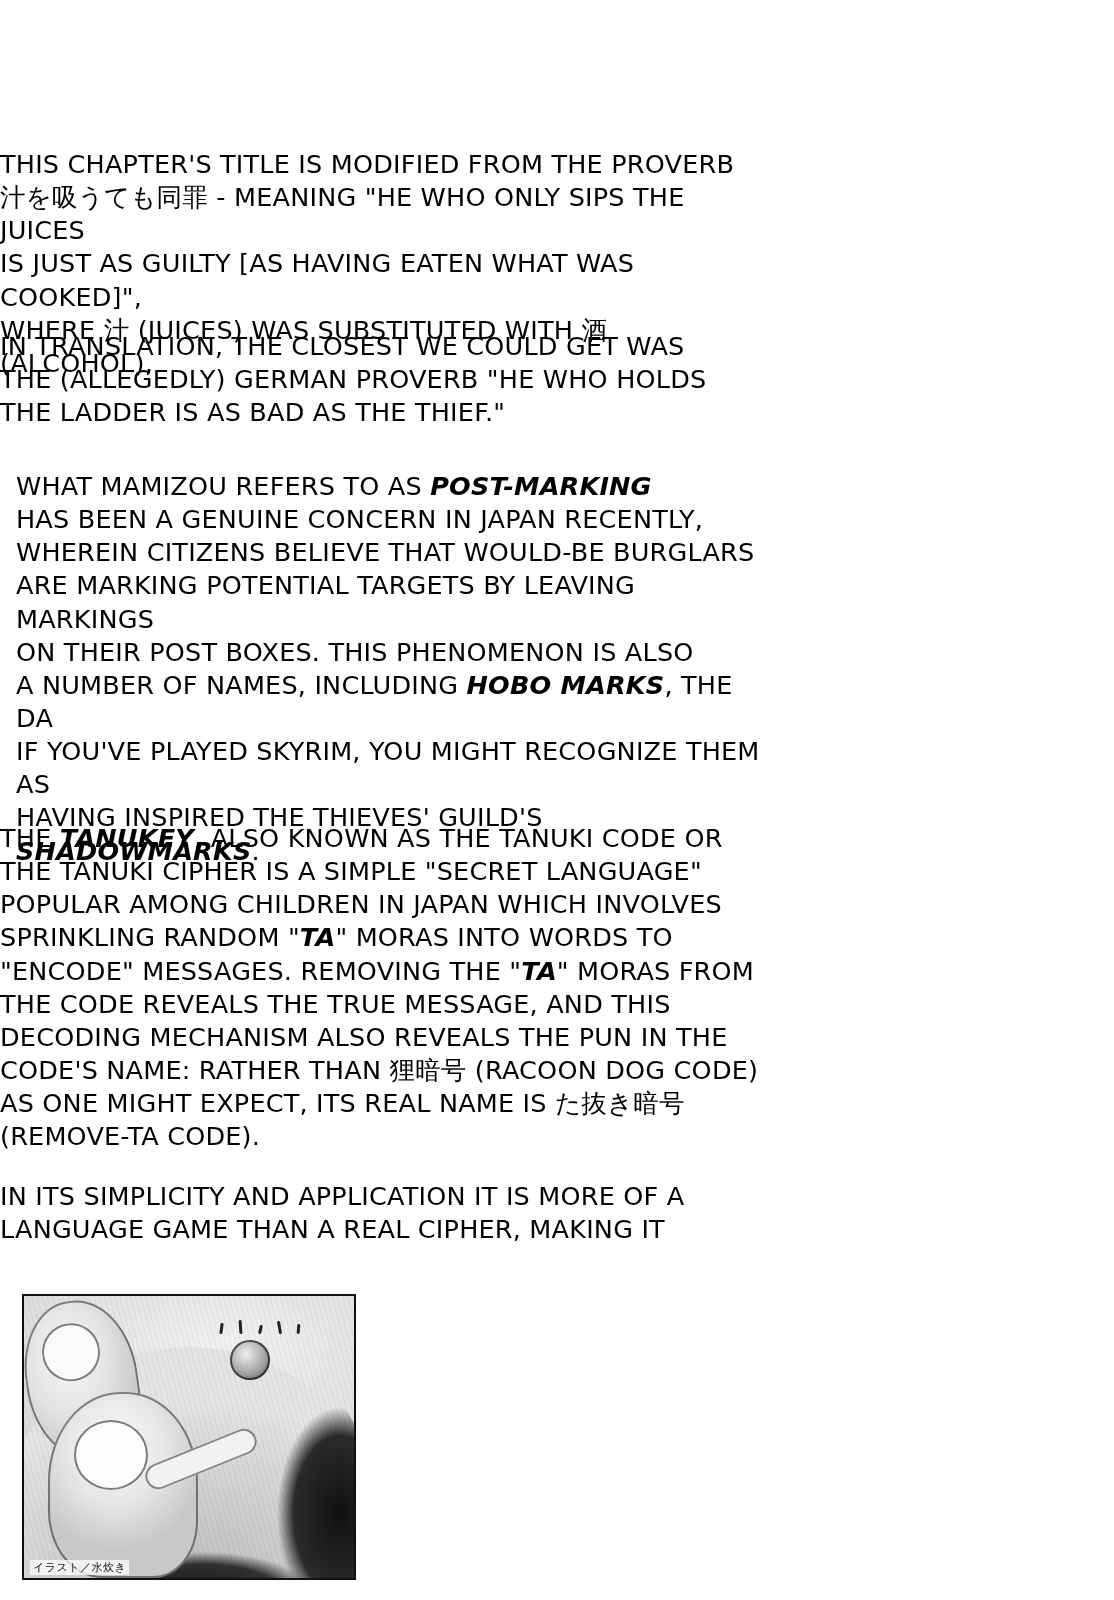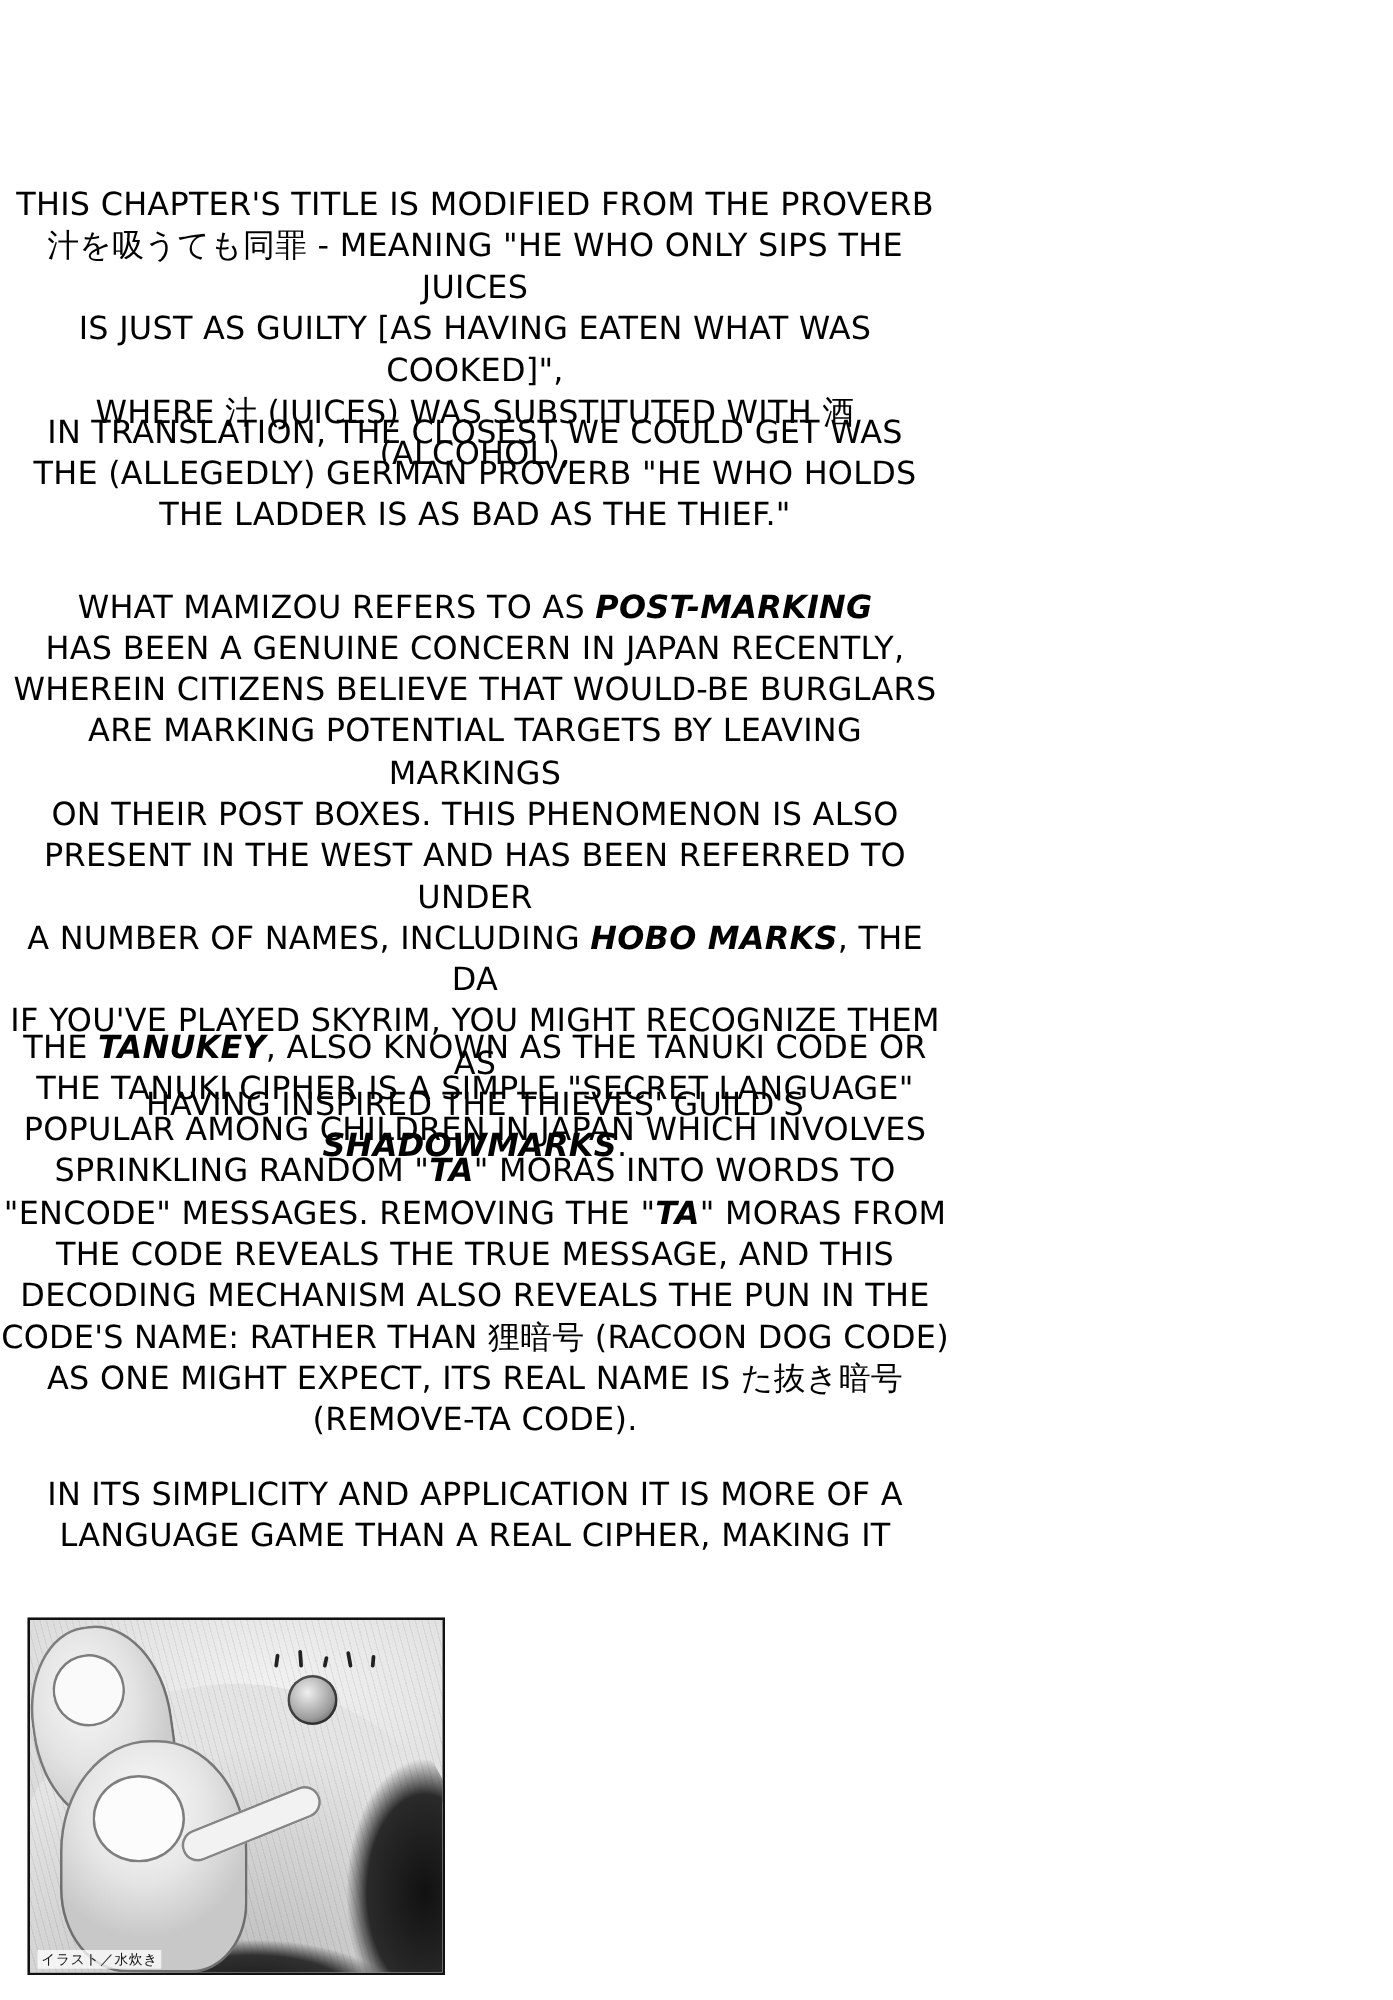--- a/index.html
+++ b/index.html
@@ -23,21 +23,20 @@
 
   .notes {
     position: absolute;
     left: 0;
     top: 0;
     width: 760px;
     padding-left: 10px;
   }
 
   .block {
-    text-align: center;
     font-size: 25.5px;
     line-height: 1.30;
     letter-spacing: 0.2px;
     text-transform: uppercase;
     font-family: "DejaVu Sans", sans-serif;
     font-weight: 400;
   }
 
   .block b {
     font-weight: 700;
@@ -52,21 +51,21 @@
   }
   #note-translation {
     position: absolute;
     left: 0;
     top: 290px;
     width: 760px;
     margin-top: 40px;
   }
   #note-postmarking {
     position: absolute;
-    left: 0;
+    left: 16px;
     top: 470px;
     width: 760px;
   }
   #note-tanukey {
     position: absolute;
     left: 0;
     top: 822px;
     width: 760px;
   }
   #note-piglatin {
@@ -246,21 +245,20 @@
     </div>
 
     <div class="block" id="note-postmarking">
       <div>
         WHAT MAMIZOU REFERS TO AS <b>POST-MARKING</b>
       </div>
       <div>HAS BEEN A GENUINE CONCERN IN JAPAN RECENTLY,</div>
       <div>WHEREIN CITIZENS BELIEVE THAT WOULD-BE BURGLARS</div>
       <div>ARE MARKING POTENTIAL TARGETS BY LEAVING MARKINGS</div>
       <div>ON THEIR POST BOXES. THIS PHENOMENON IS ALSO</div>
-      <div>PRESENT IN THE WEST AND HAS BEEN REFERRED TO UNDER</div>
       <div>A NUMBER OF NAMES, INCLUDING <b>HOBO MARKS</b>, THE DA</div>
       <div>IF YOU'VE PLAYED SKYRIM, YOU MIGHT RECOGNIZE THEM AS</div>
       <div>HAVING INSPIRED THE THIEVES' GUILD'S <b>SHADOWMARKS</b>.</div>
     </div>
 
     <div class="block" id="note-tanukey">
       <div>THE <b>TANUKEY</b>, ALSO KNOWN AS THE TANUKI CODE OR</div>
       <div>THE TANUKI CIPHER IS A SIMPLE "SECRET LANGUAGE"</div>
       <div>POPULAR AMONG CHILDREN IN JAPAN WHICH INVOLVES</div>
       <div>SPRINKLING RANDOM "<b>TA</b>" MORAS INTO WORDS TO</div>

